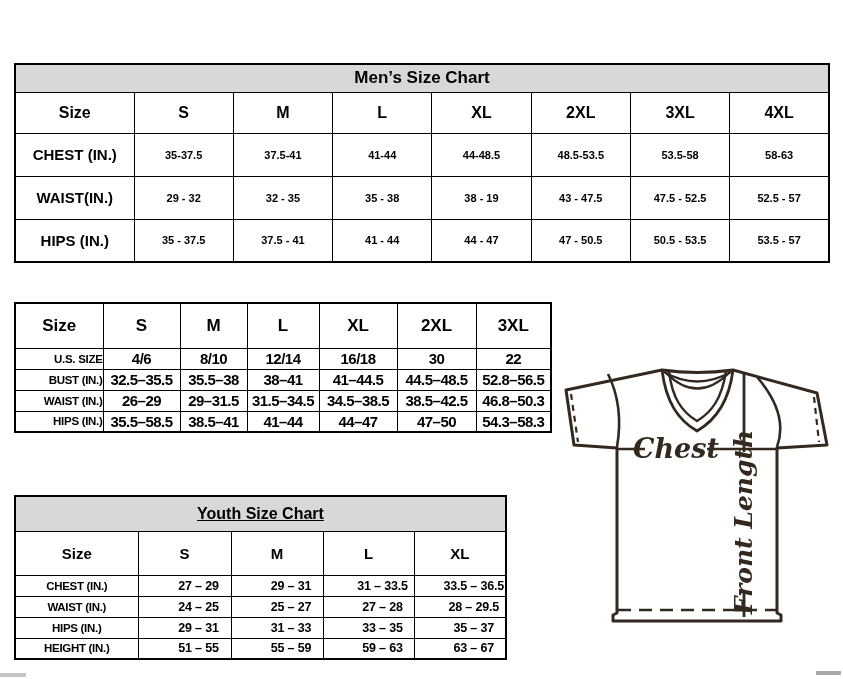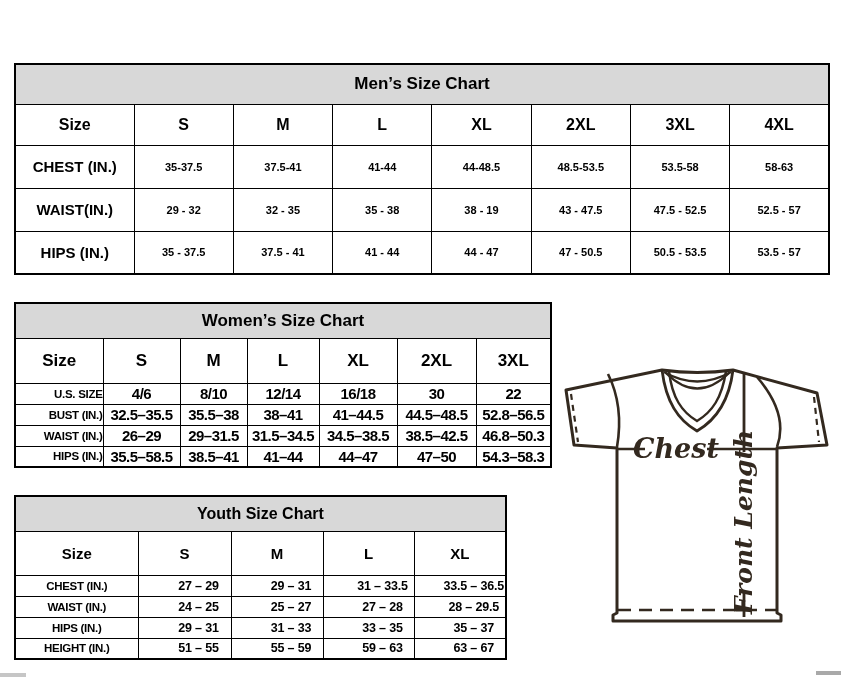--- a/index.html
+++ b/index.html
@@ -17,41 +17,41 @@
   }
   th, td {
     border:1px solid #000; text-align:center; vertical-align:middle;
     padding:0; font-weight:bold; color:#000; overflow:hidden; white-space:nowrap;
   }
   .band { background:#d8d8d8; }
 
   
   .tbl-men { left:14px; top:63px; width:816px; }
   .tbl-men .band  { font-size:17px; }
-  .tbl-men .band-row { height:40px; }
+  .tbl-men .band-row { height:28px; }
   .tbl-men .hdr-row  { height:41px; }
   .tbl-men .data-row { height:43px; }
   .tbl-men .hdr-row th  { font-size:16px; }
   .tbl-men .data-row th { font-size:15px; }
   .tbl-men .data-row td { font-size:11px; }
 
   
   .tbl-women { left:14px; top:302px; width:538px; }
   .tbl-women .band  { font-size:17px; }
   .tbl-women .band-row { height:35px; }
   .tbl-women .hdr-row  { height:45px; }
   .tbl-women .data-row { height:21px; }
   .tbl-women .hdr-row th  { font-size:17px; }
   .tbl-women .data-row th { font-size:11.5px; letter-spacing:-0.3px;text-align:right; }
   .tbl-women .data-row td { font-size:15px;   letter-spacing:-0.5px; }
 
   
   .tbl-youth { left:14px; top:495px; width:493px; }
   .tbl-youth .band  { font-size:16px; }
-  .tbl-youth .band-row { height:35px; }
+  .tbl-youth .band-row { height:35px;text-decoration:underline; }
   .tbl-youth .hdr-row  { height:44px; }
   .tbl-youth .data-row { height:21px; }
   .tbl-youth .hdr-row th  { font-size:15px; }
   .tbl-youth .data-row th { font-size:11.5px; letter-spacing:-0.3px; }
   .tbl-youth .data-row td { font-size:12.5px; letter-spacing:-0.2px;padding-left:28px; }
 
   .jersey-svg { position:absolute; left:555px; top:350px; }
   .jersey-svg text {
     font-family:"DejaVu Serif", serif; font-weight:bold; font-style:italic;
     fill:#33291f;
@@ -130,23 +130,20 @@
     <colgroup>
       <col style="width:88px">
         <col style="width:77px">
         <col style="width:67px">
       <col style="width:72px">
         <col style="width:78px">
         <col style="width:79px">
         <col>
     </colgroup>
   <thead>
-        <tr class="band-row">
-          <th colspan="7" class="band">Women’s Size Chart</th>
-        </tr>
         <tr class="hdr-row">
           <th>Size</th>
           <th>S</th>
           <th>M</th>
           <th>L</th>
           <th>XL</th>
           <th>2XL</th>
           <th>3XL</th>
         </tr>
       </thead>

